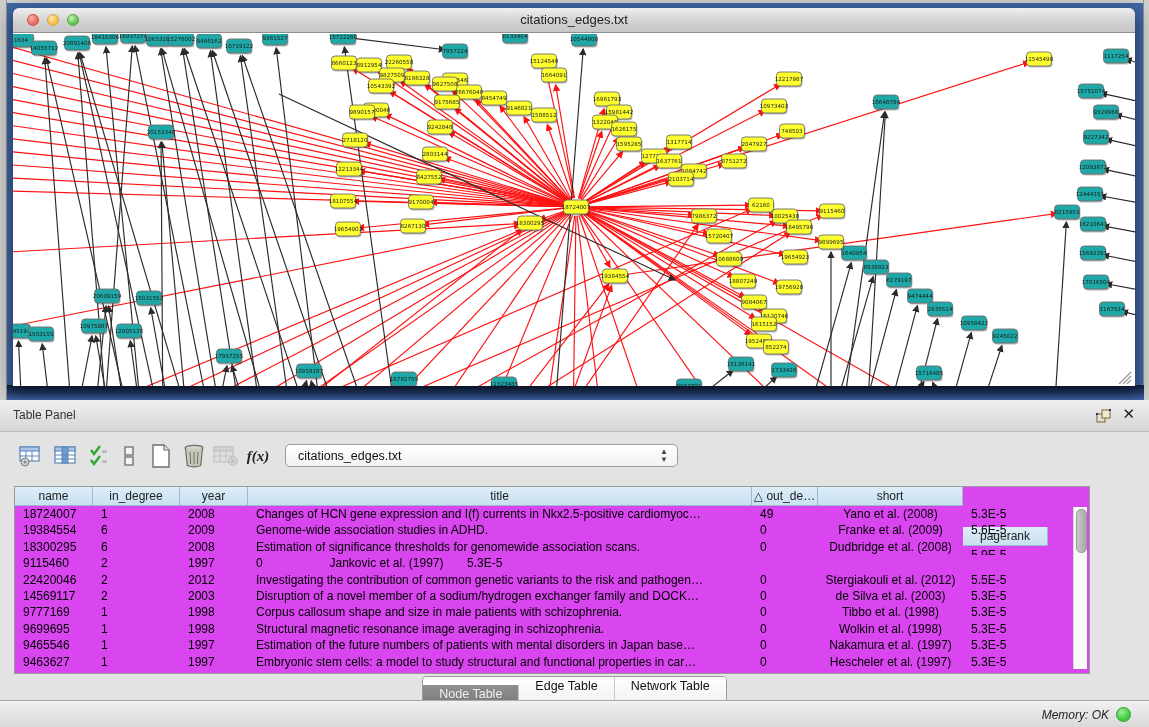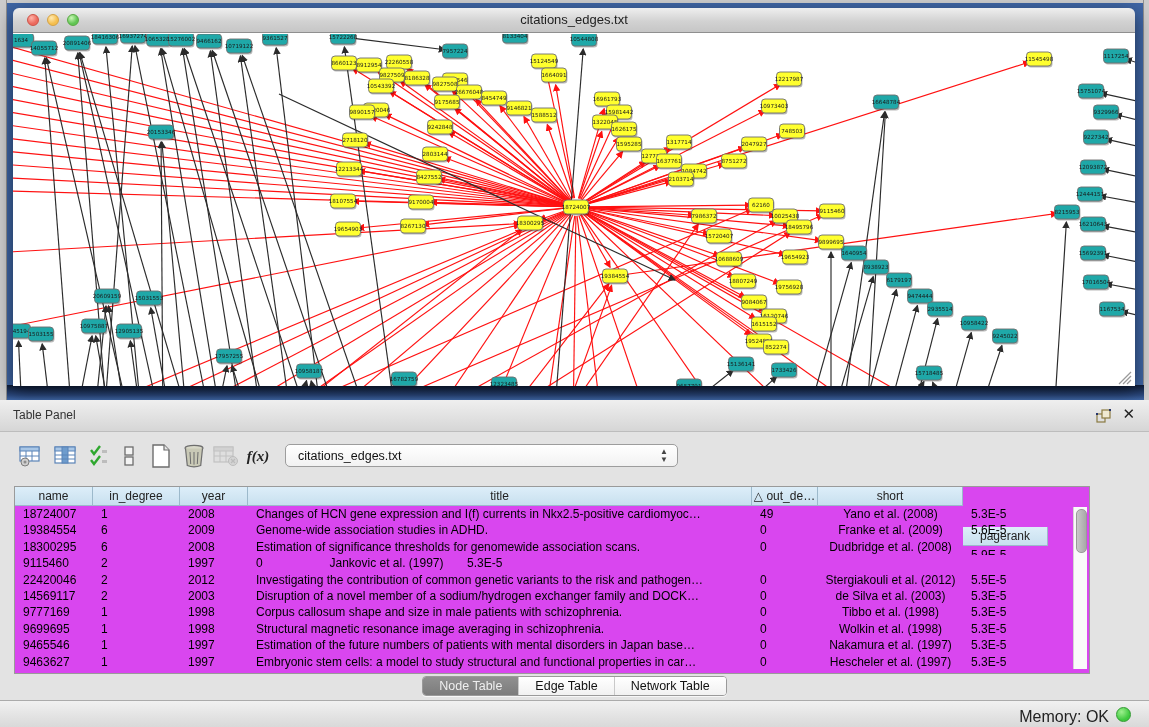--- a/index.html
+++ b/index.html
@@ -52,25 +52,25 @@
   .vscroll{position:absolute;right:2px;top:20px;width:13px;height:162px;background:#fafafa;border-left:1px solid #d5d5d5;}
   .vthumb{position:absolute;left:2px;top:2px;width:9px;height:42px;background:linear-gradient(90deg,#c9c9c9,#a8a8a8);
       border-radius:5px;border:1px solid #9a9a9a;}
   
   .tabs-row{position:absolute;left:0;top:276px;width:1149px;height:24px;text-align:center;}
   .seg{display:inline-flex;border:1px solid #9a9a9a;border-radius:4px;overflow:hidden;background:#fff;
       box-shadow:0 1px 0 rgba(255,255,255,.7);}
   .seg-btn{font-size:12.5px;padding:2px 16px;color:#111;background:linear-gradient(#fff,#f1f1f1);
       border-right:1px solid #c9c9c9;}
   .seg-btn:last-child{border-right:none;}
-  .seg-btn.active{background:linear-gradient(#909090,#7c7c7c);color:#efefef;}
+  .seg-btn.active{background:linear-gradient(#909090,#7c7c7c);color:#efefef;margin-top:8px;}
   
   .status-bar{position:relative;width:1149px;height:27px;background:linear-gradient(#f1f1f1,#d8d8d8);
       border-top:1px solid #ababab;}
-  .mem-label{position:absolute;right:40px;top:7px;font-size:16px;color:#222;}
+  .mem-label{position:absolute;right:40px;top:7px;font-size:12px;color:#222;font-style:italic;}
   .mem-dot{position:absolute;right:18px;top:6px;width:13px;height:13px;border-radius:50%;
       background:radial-gradient(circle at 35% 30%,#9ef08e,#3ec93e 65%);border:1px solid #2f9b2f;}
 </style>
 </head>
 <body>
 
 <div class="desktop">
   <div class="edge-t"></div>
   <div class="edge-l"></div>
   <div class="edge-r"></div>

